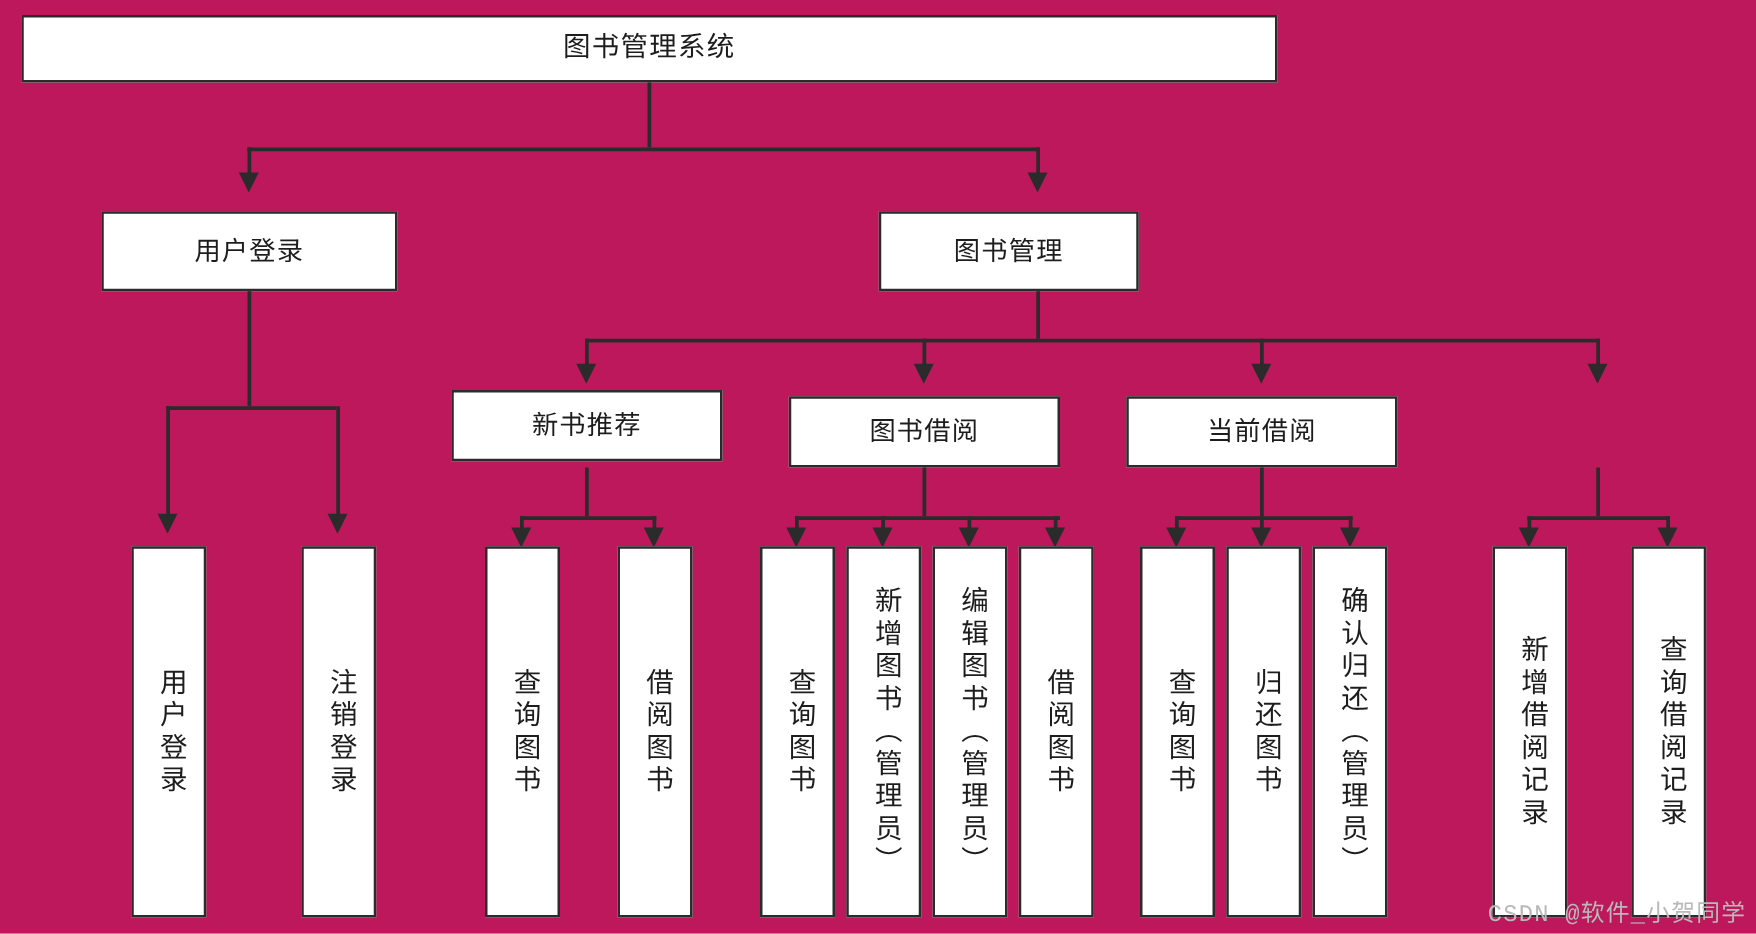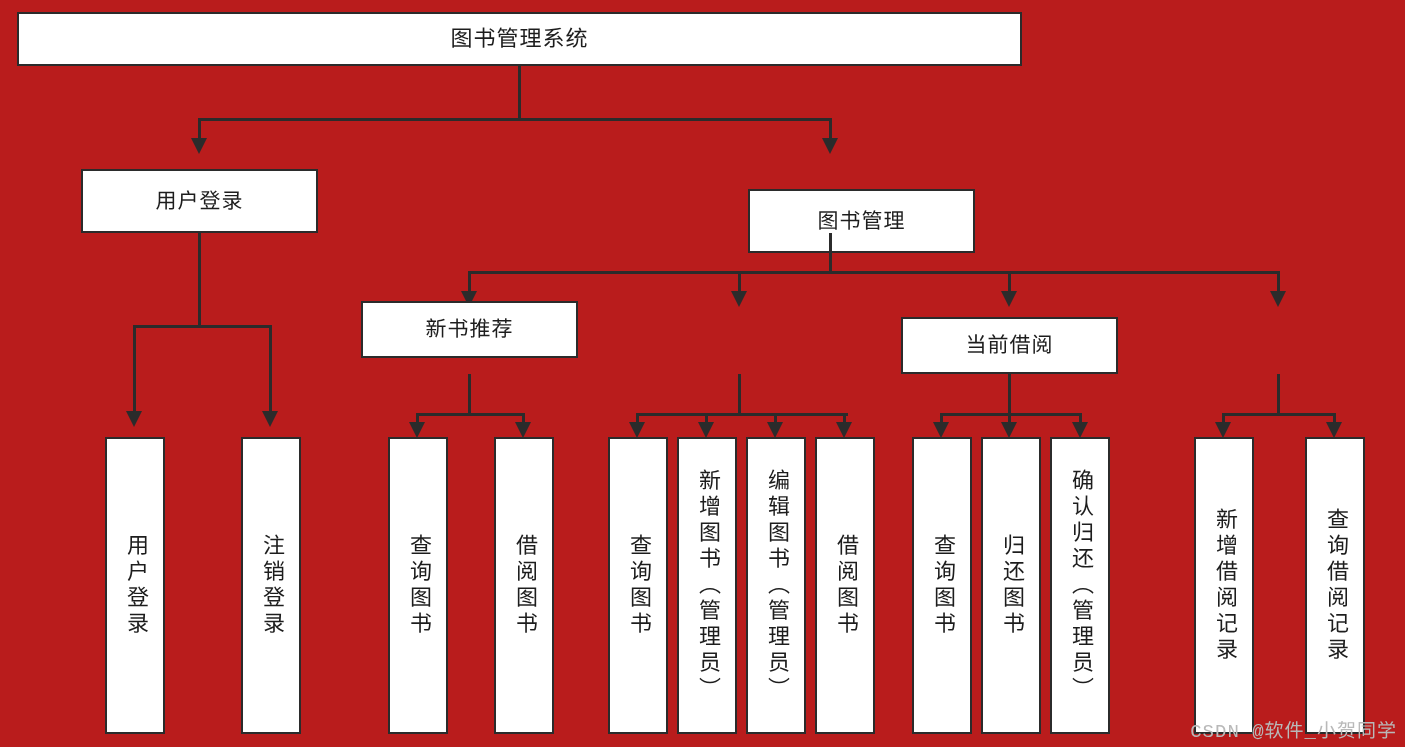--- a/index.html
+++ b/index.html
@@ -6,21 +6,21 @@
   html,body{margin:0;padding:0;background:#ffffff;}
   body{
     font-family:"DejaVu Sans","Liberation Sans",sans-serif;
     color:#1a1a1a;
     -webkit-font-smoothing:antialiased;
   }
   #canvas{
     position:relative;
     width:1405px;
     height:747px;
-    background:#b91c1c;
+    background:#be185d;
     overflow:hidden;
   }
 
   
   .node{
     position:absolute;
     box-sizing:border-box;
     border:2px solid #2b2b2b;
     background:#ffffff;
     display:flex;
@@ -102,21 +102,21 @@
   <div class="ln v" style="left:518px;top:66px;width:3px;height:52px;"></div>
   <div class="ln h" style="left:198px;top:118px;width:634px;height:3px;"></div>
   <div class="ln v" style="left:198px;top:118px;width:3px;height:22px;"></div>
   <div class="ln v" style="left:829px;top:118px;width:3px;height:22px;"></div>
   <div class="arrow" style="left:191px;top:138px;"></div>
   <div class="arrow" style="left:822px;top:138px;"></div>
 
   <div class="node" style="left:81px;top:169px;width:237px;height:64px;">
     <span class="label">用户登录</span>
   </div>
-  <div class="node" style="left:748px;top:169px;width:227px;height:64px;margin-top:20px;">
+  <div class="node" style="left:703px;top:169px;width:208px;height:64px;">
     <span class="label">图书管理</span>
   </div>
 
   <div class="ln v" style="left:198px;top:233px;width:3px;height:92px;"></div>
   <div class="ln h" style="left:133px;top:325px;width:136px;height:3px;"></div>
   <div class="ln v" style="left:133px;top:325px;width:3px;height:88px;"></div>
   <div class="ln v" style="left:269px;top:325px;width:3px;height:88px;"></div>
   <div class="arrow" style="left:126px;top:411px;"></div>
   <div class="arrow" style="left:262px;top:411px;"></div>
 
@@ -124,22 +124,25 @@
   <div class="ln h" style="left:468px;top:271px;width:812px;height:3px;"></div>
   <div class="ln v" style="left:468px;top:271px;width:3px;height:22px;"></div>
   <div class="ln v" style="left:738px;top:271px;width:3px;height:22px;"></div>
   <div class="ln v" style="left:1008px;top:271px;width:3px;height:22px;"></div>
   <div class="ln v" style="left:1277px;top:271px;width:3px;height:22px;"></div>
   <div class="arrow" style="left:461px;top:291px;"></div>
   <div class="arrow" style="left:731px;top:291px;"></div>
   <div class="arrow" style="left:1001px;top:291px;"></div>
   <div class="arrow" style="left:1270px;top:291px;"></div>
 
-  <div class="node" style="left:361px;top:301px;width:217px;height:57px;">
+  <div class="node" style="left:361px;top:312px;width:217px;height:57px;">
     <span class="label">新书推荐</span>
+  </div>
+  <div class="node" style="left:631px;top:317px;width:217px;height:57px;">
+    <span class="label">图书借阅</span>
   </div>
   <div class="node" style="left:901px;top:317px;width:217px;height:57px;">
     <span class="label">当前借阅</span>
   </div>
 
   <div class="ln v" style="left:468px;top:374px;width:3px;height:39px;"></div>
   <div class="ln h" style="left:416px;top:413px;width:109px;height:3px;"></div>
   <div class="ln v" style="left:416px;top:413px;width:3px;height:12px;"></div>
   <div class="ln v" style="left:522px;top:413px;width:3px;height:12px;"></div>
   <div class="arrow" style="left:409px;top:422px;"></div>

